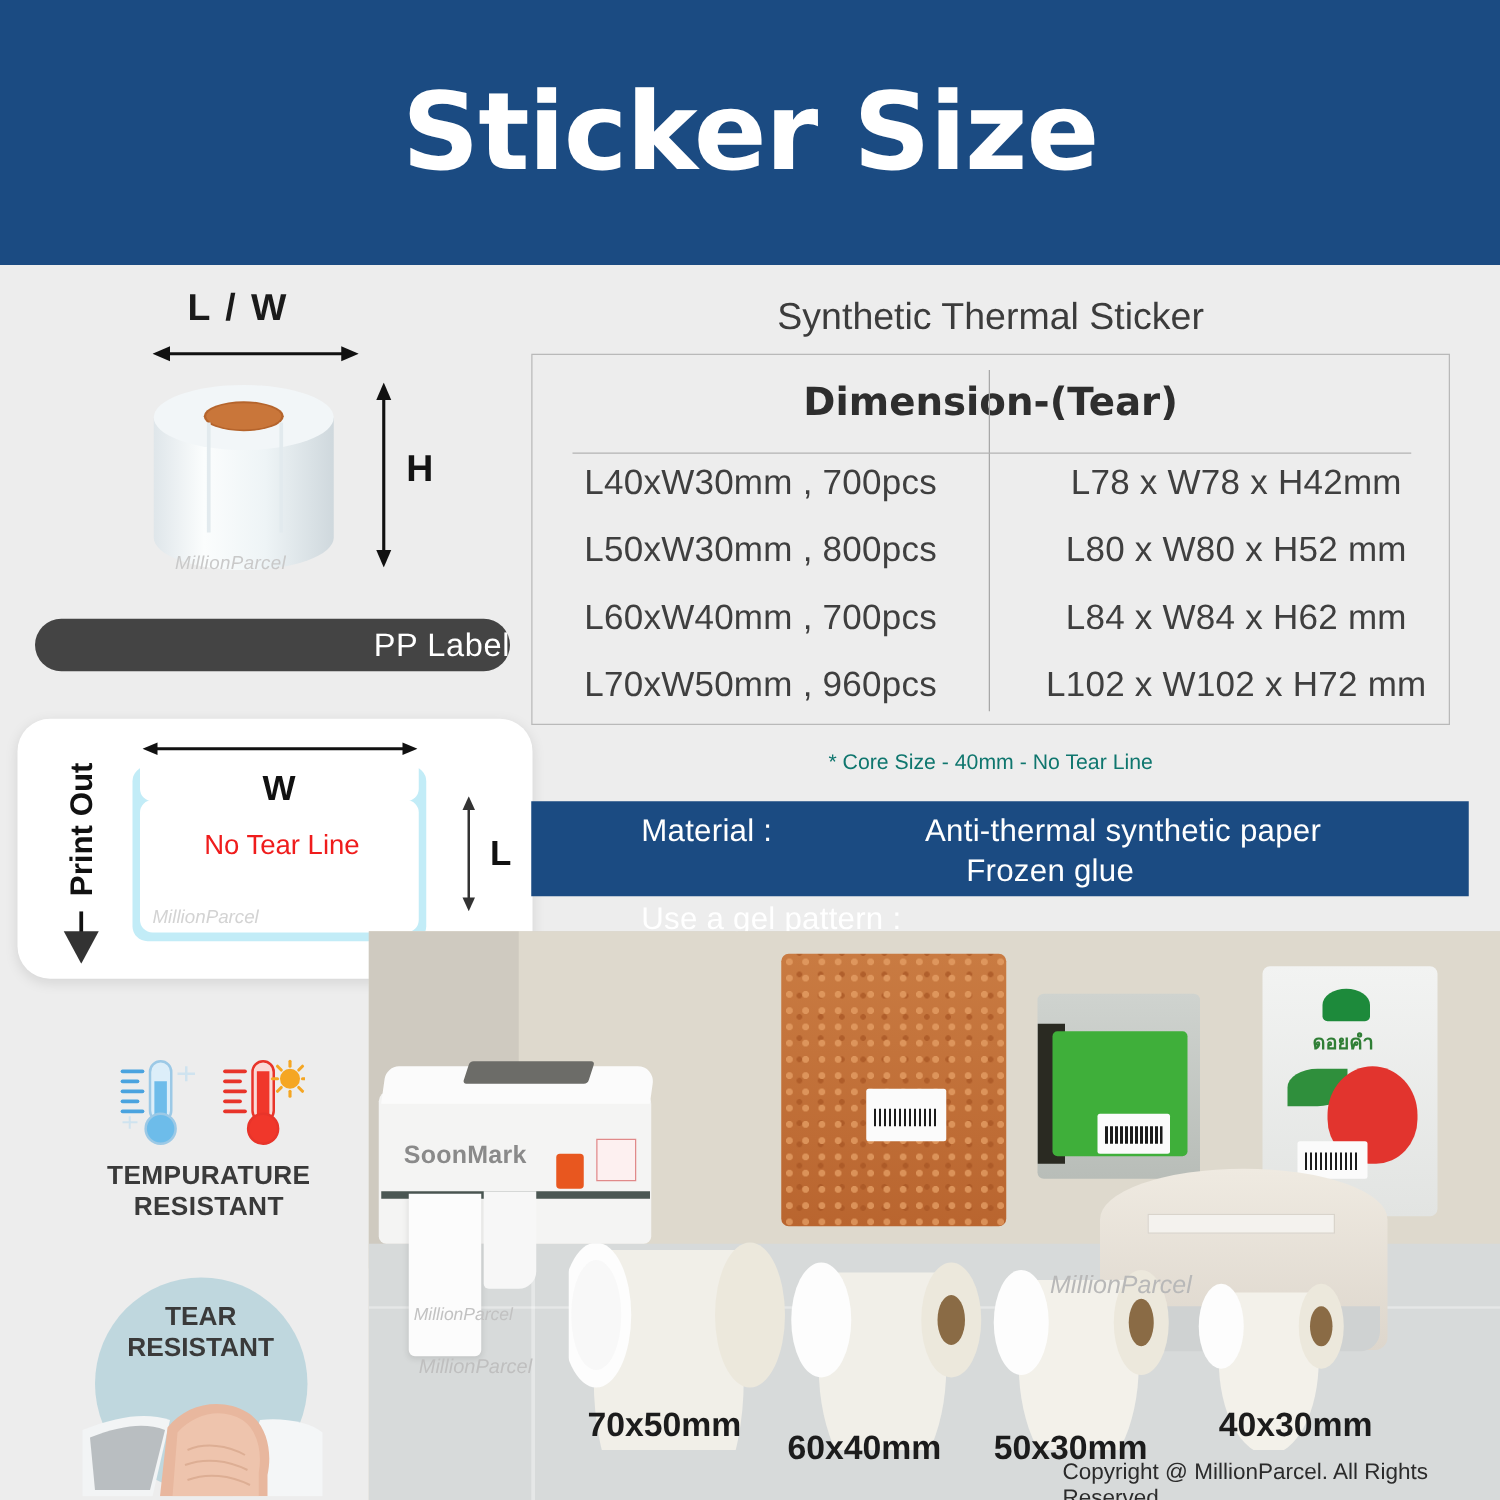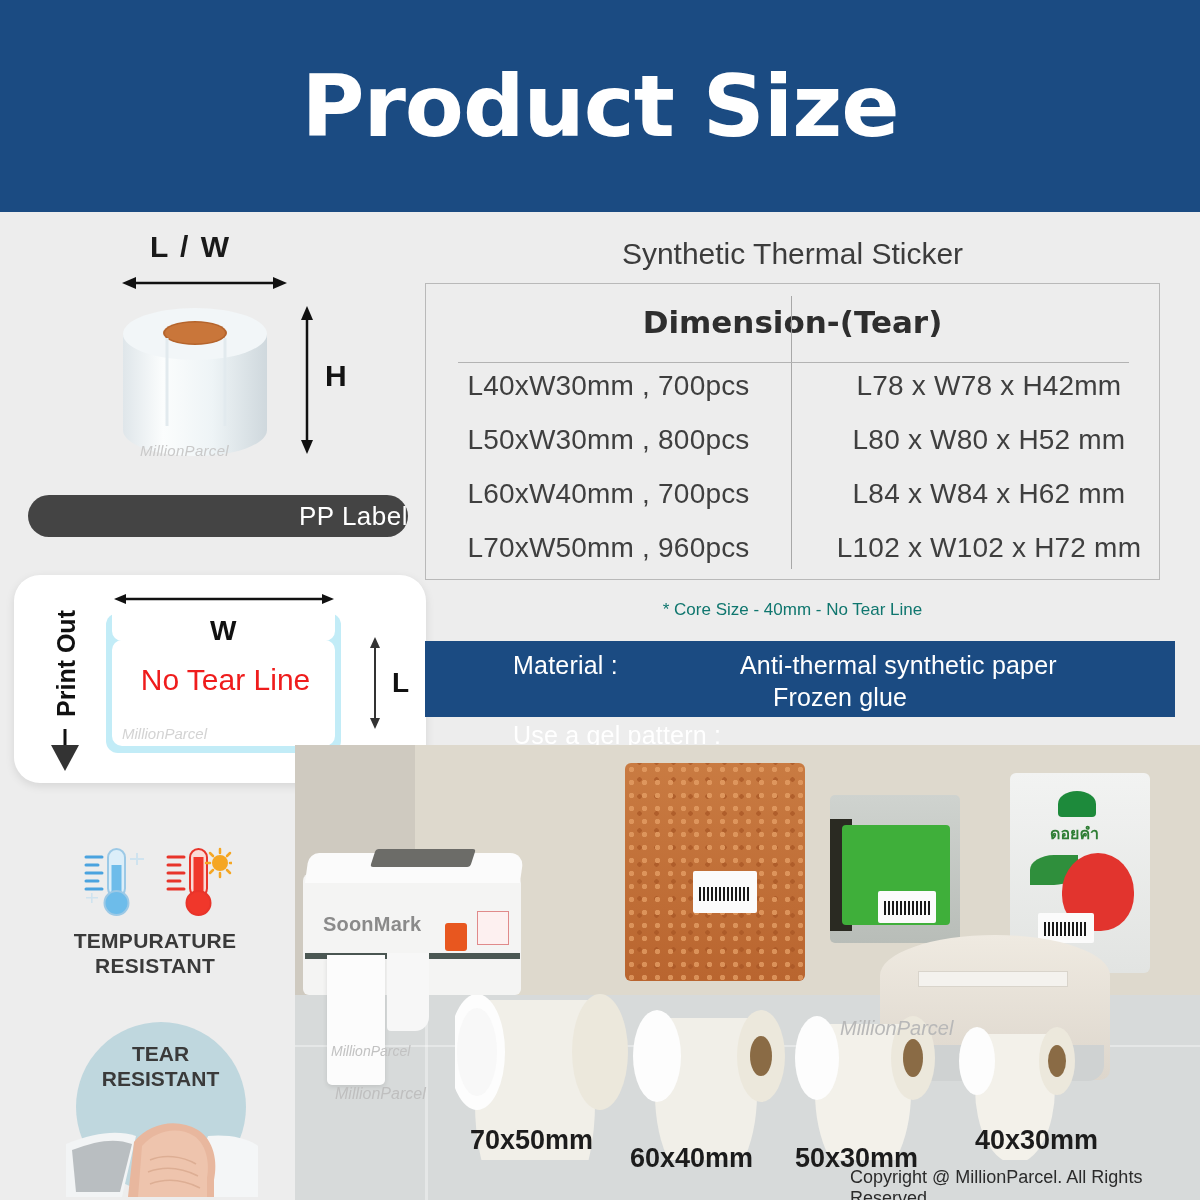--- a/index.html
+++ b/index.html
@@ -63,30 +63,30 @@
     background: #fff; border-radius: 10px;
   }
   .sticker-inner {
     position: absolute; left: 6px; top: 27px; width: 223px; height: 106px;
     background: #fff; border-radius: 10px;
   }
   .w-arrow { position: absolute; left: 100px; top: 18px; width: 220px; height: 12px; }
   .w-label { position: absolute; left: 196px; top: 40px; font-size: 28px; font-weight: 600; color: #111; }
   .no-tear {
     position: absolute; left: 104px; top: 88px; width: 215px; text-align: center;
-    font-size: 30px; color: #ef1c1c;
+    font-size: 22px; color: #ef1c1c;
   }
   .tear-watermark {
     position: absolute; left: 108px; top: 150px; font-size: 15px; color: #d3d3d3; font-style: italic;
   }
   .l-arrow { position: absolute; left: 355px; top: 62px; width: 12px; height: 92px; }
   .l-label { position: absolute; left: 378px; top: 92px; font-size: 28px; font-weight: 600; color: #111; }
 
   
-  .feature-temp { position: absolute; left: 50px; top: 845px; width: 210px; }
+  .feature-temp { position: absolute; left: 62px; top: 845px; width: 210px; }
   .thermo-row { display: flex; justify-content: center; gap: 14px; height: 74px; }
   .feature-caption {
     text-align: center; font-size: 21px; font-weight: bold; color: #3a3a3a;
     line-height: 1.18; letter-spacing: .3px; margin-top: 10px;
   }
   .feature-tear { position: absolute; left: 58px; top: 1022px; width: 205px; height: 175px; }
   .tear-circle {
     position: absolute; left: 18px; top: 0px; width: 170px; height: 170px;
     border-radius: 50%; background: #bfd7de; overflow: hidden;
   }
@@ -216,21 +216,21 @@
   .cap-50 { left: 500px; top: 398px; }
   .cap-40 { left: 680px; top: 380px; }
   .copyright { position: absolute; left: 555px; top: 422px; font-size: 18px; color: #2b2b2b; }
 </style>
 </head>
 <body>
 
 <div class="page">
 
   <div class="header">
-    <div class="header-title">Product Size</div>
+    <div class="header-title">Sticker Size</div>
   </div>
 
   <div class="roll-panel">
     <div class="lw-label">L / W</div>
     <svg class="lw-arrow" viewBox="0 0 165 14">
       <line x1="10" y1="7" x2="155" y2="7" stroke="#111" stroke-width="2.5"></line>
       <polygon points="0,7 14,1 14,13" fill="#111"></polygon>
       <polygon points="165,7 151,1 151,13" fill="#111"></polygon>
     </svg>
     <svg class="roll-img" viewBox="0 0 180 165">

